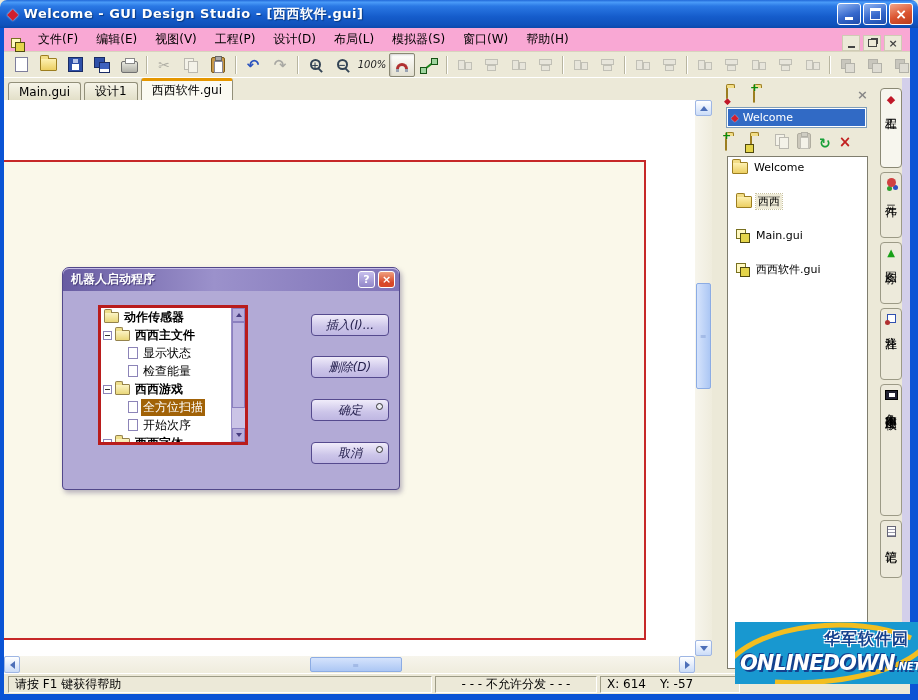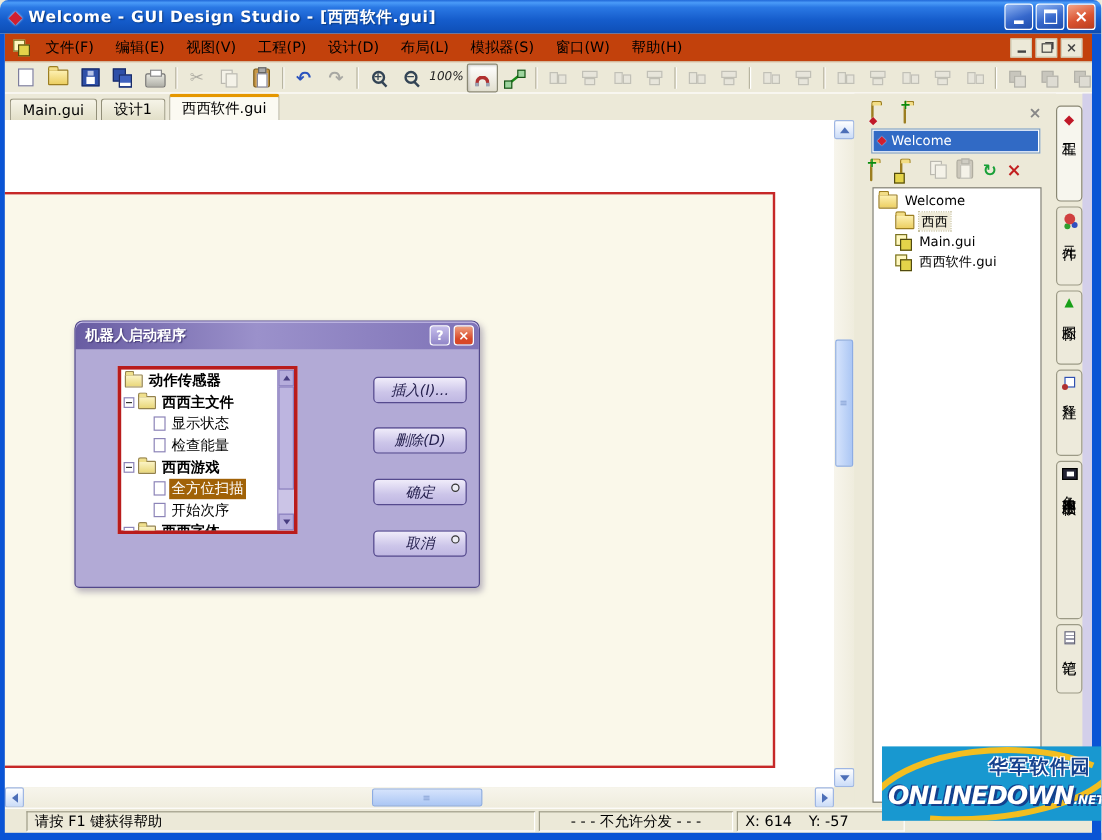--- a/index.html
+++ b/index.html
@@ -17,22 +17,22 @@
   .title-text{color:#fff;font-weight:bold;font-size:13px;text-shadow:1px 1px 1px #0A3A80;letter-spacing:.5px;}
   .capbtns{margin-left:auto;display:flex;gap:2px;}
   .cap{width:22px;height:20px;border:1px solid #fff;border-radius:3px;display:flex;align-items:center;justify-content:center;
        background:linear-gradient(160deg,#8FB4F2,#3668CC 55%,#1F4CAB);color:#fff;}
   .cap.close{background:linear-gradient(160deg,#F2A588,#DA5330 55%,#BA3C1C);}
   .g-min{width:8px;height:3px;background:#fff;margin-top:9px;}
   .g-max{width:9px;height:8px;border:1px solid #fff;border-top-width:3px;}
   .g-x{font-size:14px;font-weight:bold;line-height:1;}
 
   
-  .menubar{position:absolute;left:4px;top:28px;width:906px;height:24px;background:#c2410c;display:flex;
-           align-items:center;border-bottom:1px solid #D8D4BE;box-sizing:border-box;padding-left:3px;}
+  .menubar{position:absolute;left:4px;top:28px;width:906px;height:24px;background:#f9a8d4;display:flex;
+           align-items:flex-end;border-bottom:1px solid #D8D4BE;box-sizing:border-box;padding-left:3px;}
   .menu-item{padding:3px 9px;cursor:default;}
   .mdictrl{margin-left:auto;display:flex;gap:3px;margin-right:8px;color:#444;}
   .mdib{width:16px;height:14px;display:flex;align-items:center;justify-content:center;border:1px solid #CFCBB4;background:#ECE9D8;}
   .gm-min{width:7px;height:2px;background:#444;margin-top:7px;}
   .gm-res{width:7px;height:6px;border:1px solid #444;box-shadow:2px -2px 0 -1px #444;}
   .gm-x{font-size:11px;font-weight:bold;line-height:1;}
 
   
   .toolbar{position:absolute;left:4px;top:52px;width:906px;height:26px;background:#ECE9D8;display:flex;
            align-items:center;gap:1px;padding-left:4px;box-sizing:border-box;border-bottom:1px solid #fff;}
@@ -155,21 +155,21 @@
   .projlist{margin:1px 13px 2px 14px;height:21px;background:#fff;border:1px solid #7F9DB9;box-sizing:border-box;padding:1px;}
   .projsel{height:17px;background:#316AC5;color:#fff;display:flex;align-items:center;gap:4px;padding-left:3px;font-size:11px;}
   .projsel .dia{color:#D01F2F;text-shadow:0 0 1px #fff;font-size:10px;}
   .prow2{height:25px;display:flex;align-items:center;gap:8px;padding-left:13px;}
   .gchar{font-weight:bold;font-size:14px;line-height:1;}
   .ref{color:#18A038;}
   .del{color:#C22020;font-size:15px;}
   .ptree{flex:1;margin:1px 12px 4px 15px;background:#fff;border:1px solid #7F7D6E;box-sizing:border-box;padding:2px 0;overflow:hidden;}
   .prow{height:17px;display:flex;align-items:center;gap:4px;font-size:11px;white-space:nowrap;}
   .prow.lv0{padding-left:4px;}
-  .prow.lv1{padding-left:18px;}
+  .prow.lv1{padding-left:8px;margin-top:17px;}
   .plabel{padding:0 2px;}
   .plabel.hl{background:#EFEBD8;outline:1px dotted #C8C2A0;}
   .guiico{width:14px;height:13px;position:relative;flex:none;}
   .guiico::before{content:"";position:absolute;left:0;top:0;width:8px;height:8px;background:#FFF8C0;border:1px solid #787020;}
   .guiico::after{content:"";position:absolute;left:4px;top:4px;width:8px;height:8px;background:#E4D44A;border:1px solid #504A10;}
 
   
   .sidetabs{position:absolute;left:880px;top:78px;width:22px;height:595px;display:flex;flex-direction:column;gap:4px;padding-top:10px;box-sizing:border-box;}
   .sidestrip{position:absolute;left:902px;top:78px;width:8px;height:595px;background:#D3CFEA;}
   .stab{width:22px;background:#EDEADB;border:1px solid #9C9A86;border-radius:4px;display:flex;flex-direction:column;align-items:center;
@@ -182,21 +182,21 @@
   .sic-tri{color:#18A018;font-size:10px;line-height:1;}
   .sic-note{width:9px;height:9px;background:#fff;border:1px solid #3050B0;box-sizing:border-box;}
   .sic-note::after{content:"";position:absolute;left:-3px;bottom:-3px;width:5px;height:5px;border-radius:50%;background:#B03030;}
   .sic-film{width:13px;height:10px;background:#223;border:1px solid #000;box-sizing:border-box;}
   .sic-film::after{content:"";position:absolute;left:3px;top:2px;width:6px;height:4px;background:#fff;}
   .sic-pad{width:9px;height:11px;background:#fff;border:1px solid #667;box-sizing:border-box;
            background-image:repeating-linear-gradient(180deg,transparent 0 2px,#99A 2px 3px);}
 
   
   .statusbar{position:absolute;left:4px;top:673px;width:906px;height:21px;background:#ECE9D8;display:flex;align-items:center;gap:3px;
-             padding:0 18px;box-sizing:border-box;border-top:1px solid #fff;}
+             padding:0 4px;box-sizing:border-box;border-top:1px solid #fff;}
   .sp{border:1px solid;border-color:#9E9C87 #FFFFFF #FFFFFF #9E9C87;height:17px;display:flex;align-items:center;
       padding:0 6px;font-size:12px;box-sizing:border-box;white-space:nowrap;overflow:hidden;}
   .sp1{width:424px;}
   .sp2{width:162px;justify-content:center;}
   .sp3{width:140px;gap:14px;text-align:right;}
 
   
   .watermark{position:absolute;left:735px;top:622px;width:183px;height:62px;background:#1898D0;z-index:60;overflow:hidden;}
   .wm-cn{position:absolute;right:9px;top:7px;font-size:16px;font-weight:bold;color:#14418E;letter-spacing:1px;
          text-shadow:-1px -1px 0 #fff,1px -1px 0 #fff,-1px 1px 0 #fff,1px 1px 0 #fff;}

